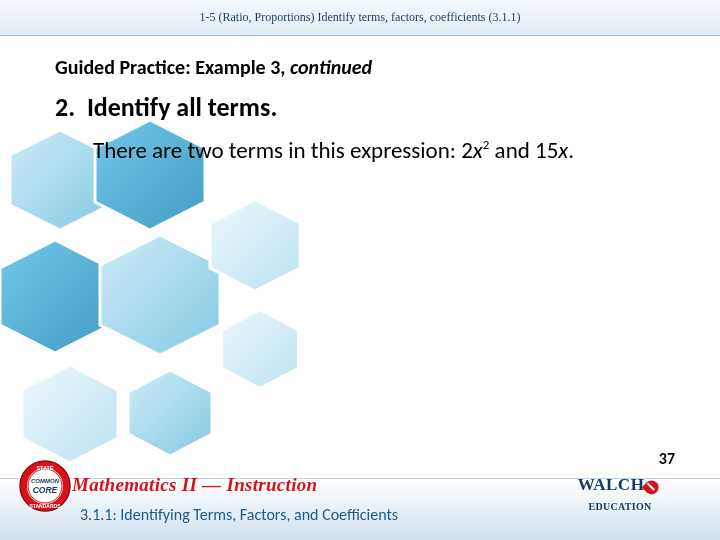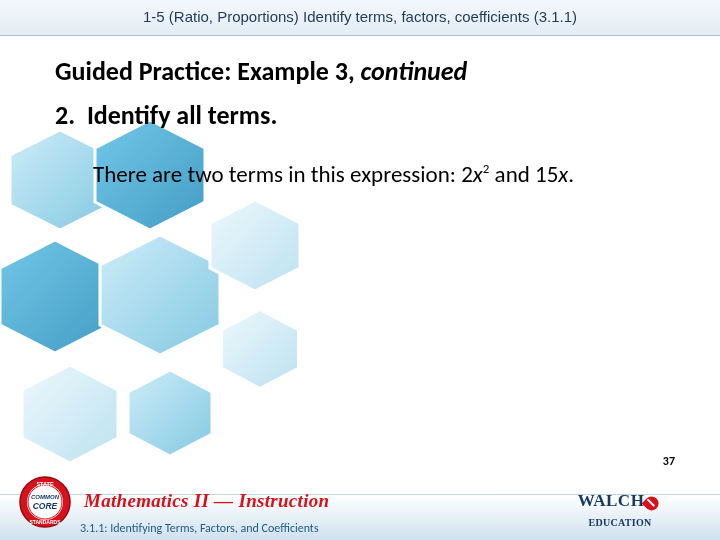--- a/index.html
+++ b/index.html
@@ -25,95 +25,94 @@
   .topbar {
     position: absolute;
     top: 0; left: 0; right: 0;
     height: 36px;
     background: linear-gradient(180deg, #f4f8fc 0%, #e2ecf5 100%);
     border-bottom: 1px solid #a7bed6;
     text-align: center;
     z-index: 2;
   }
   .topbar-text {
-    font-size: 15px;
+    font-size: 12px;
     color: #1f3a5a;
     line-height: 34px;
-    font-family: Liberation Sans, sans-serif;
+    font-family: Liberation Serif, serif;
   }
   .content {
     position: absolute;
     top: 55px; left: 55px; right: 40px;
     z-index: 2;
   }
   .heading-line1 {
-    font-size: 26px;
+    font-size: 20px;
     font-weight: bold;
     color: #000;
   }
   .heading-line1 .cont { font-style: italic; }
   .heading-line2 {
     font-size: 26px;
     font-weight: bold;
     color: #000;
     margin-top: 12px;
     margin-left: 0px;
   }
   .body-text {
     font-size: 23px;
     color: #000;
-    margin-top: 30px;
+    margin-top: 14px;
     margin-left: 38px;
     line-height: 1.2;
   }
   .body-text .xi { font-style: italic; }
   .body-text sup { font-size: 13px; vertical-align: super; }
   .page-num {
     position: absolute;
     right: 45px;
     bottom: 72px;
-    font-size: 12px;
+    font-size: 16px;
     font-weight: bold;
     color: #000;
     z-index: 3;
   }
   .footer {
     position: absolute;
     left: 0; right: 0; bottom: 0;
-    height: 46px;
+    height: 62px;
     background: linear-gradient(180deg, #ffffff 0%, #cfe1ee 100%);
     border-top: 1px solid #c3d5e4;
     z-index: 2;
   }
   .footer-title-band {
     position: absolute;
     left: 72px; top: -6px;
     height: 24px;
     display: flex;
     align-items: center;
   }
   .math-title {
     font-family: Georgia, 'Times New Roman', serif;
     font-style: italic;
     font-weight: bold;
     font-size: 19px;
     color: #d8121b;
     letter-spacing: 0.3px;
     text-shadow: 0 1px 0 #fff;
-    padding-left: 12px;
   }
   .seal {
     position: absolute;
     left: 18px; top: -20px;
     width: 54px; height: 54px;
   }
   .footer-sub {
     position: absolute;
     left: 80px; top: 26px;
-    font-size: 12px;
+    font-size: 16px;
     color: #1f5a8a;
   }
   .walch {
     position: absolute;
     right: 30px; top: -4px;
     width: 140px;
     text-align: center;
   }
   .walch-logo {
     font-family: Georgia, serif;

